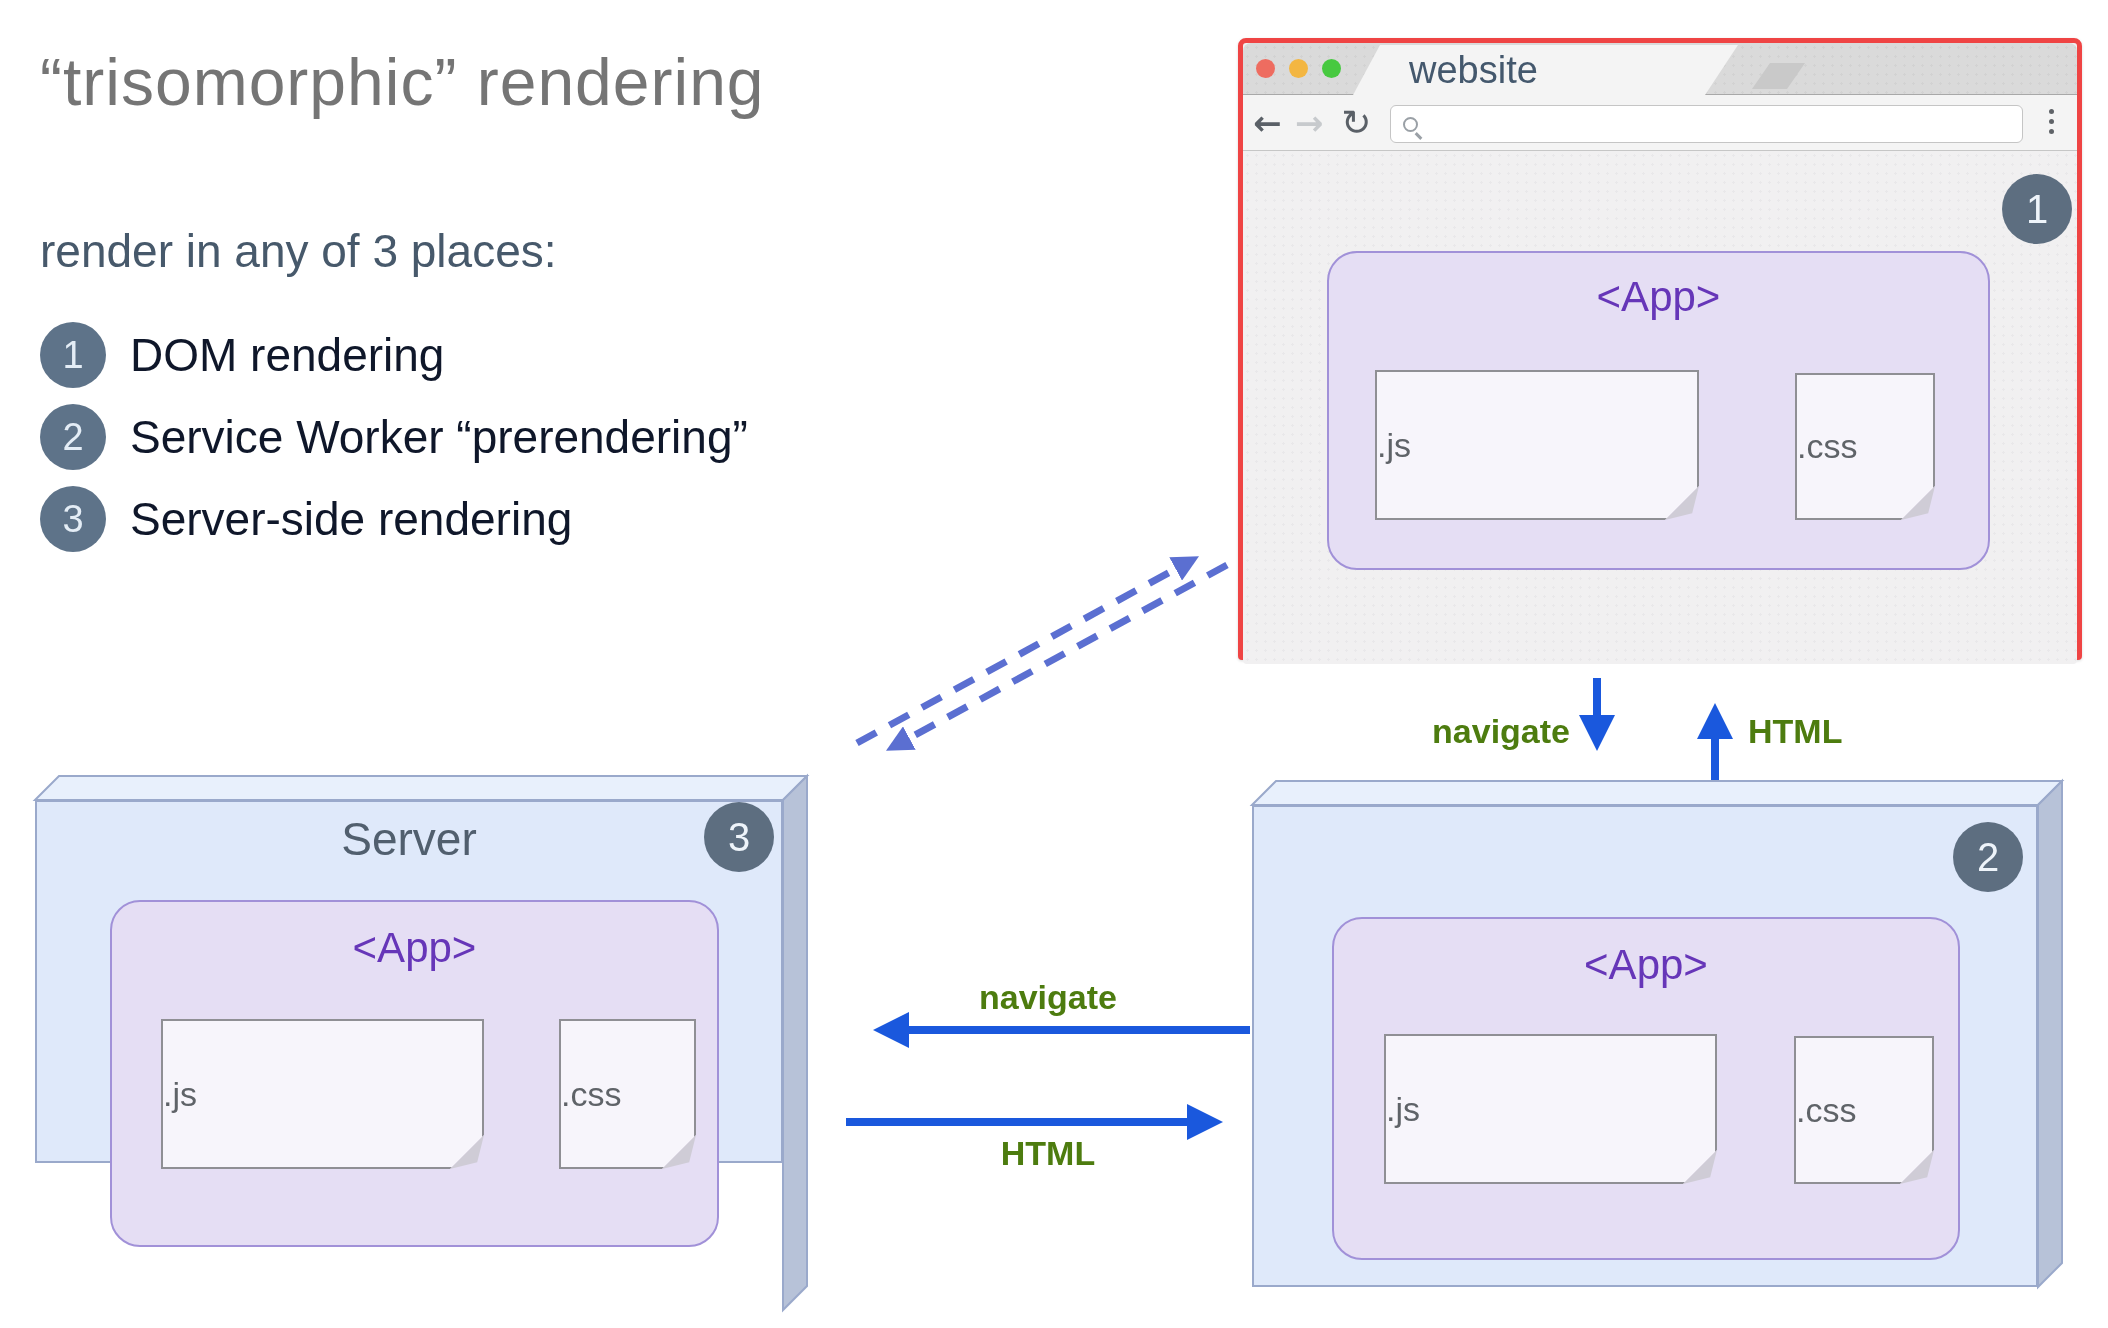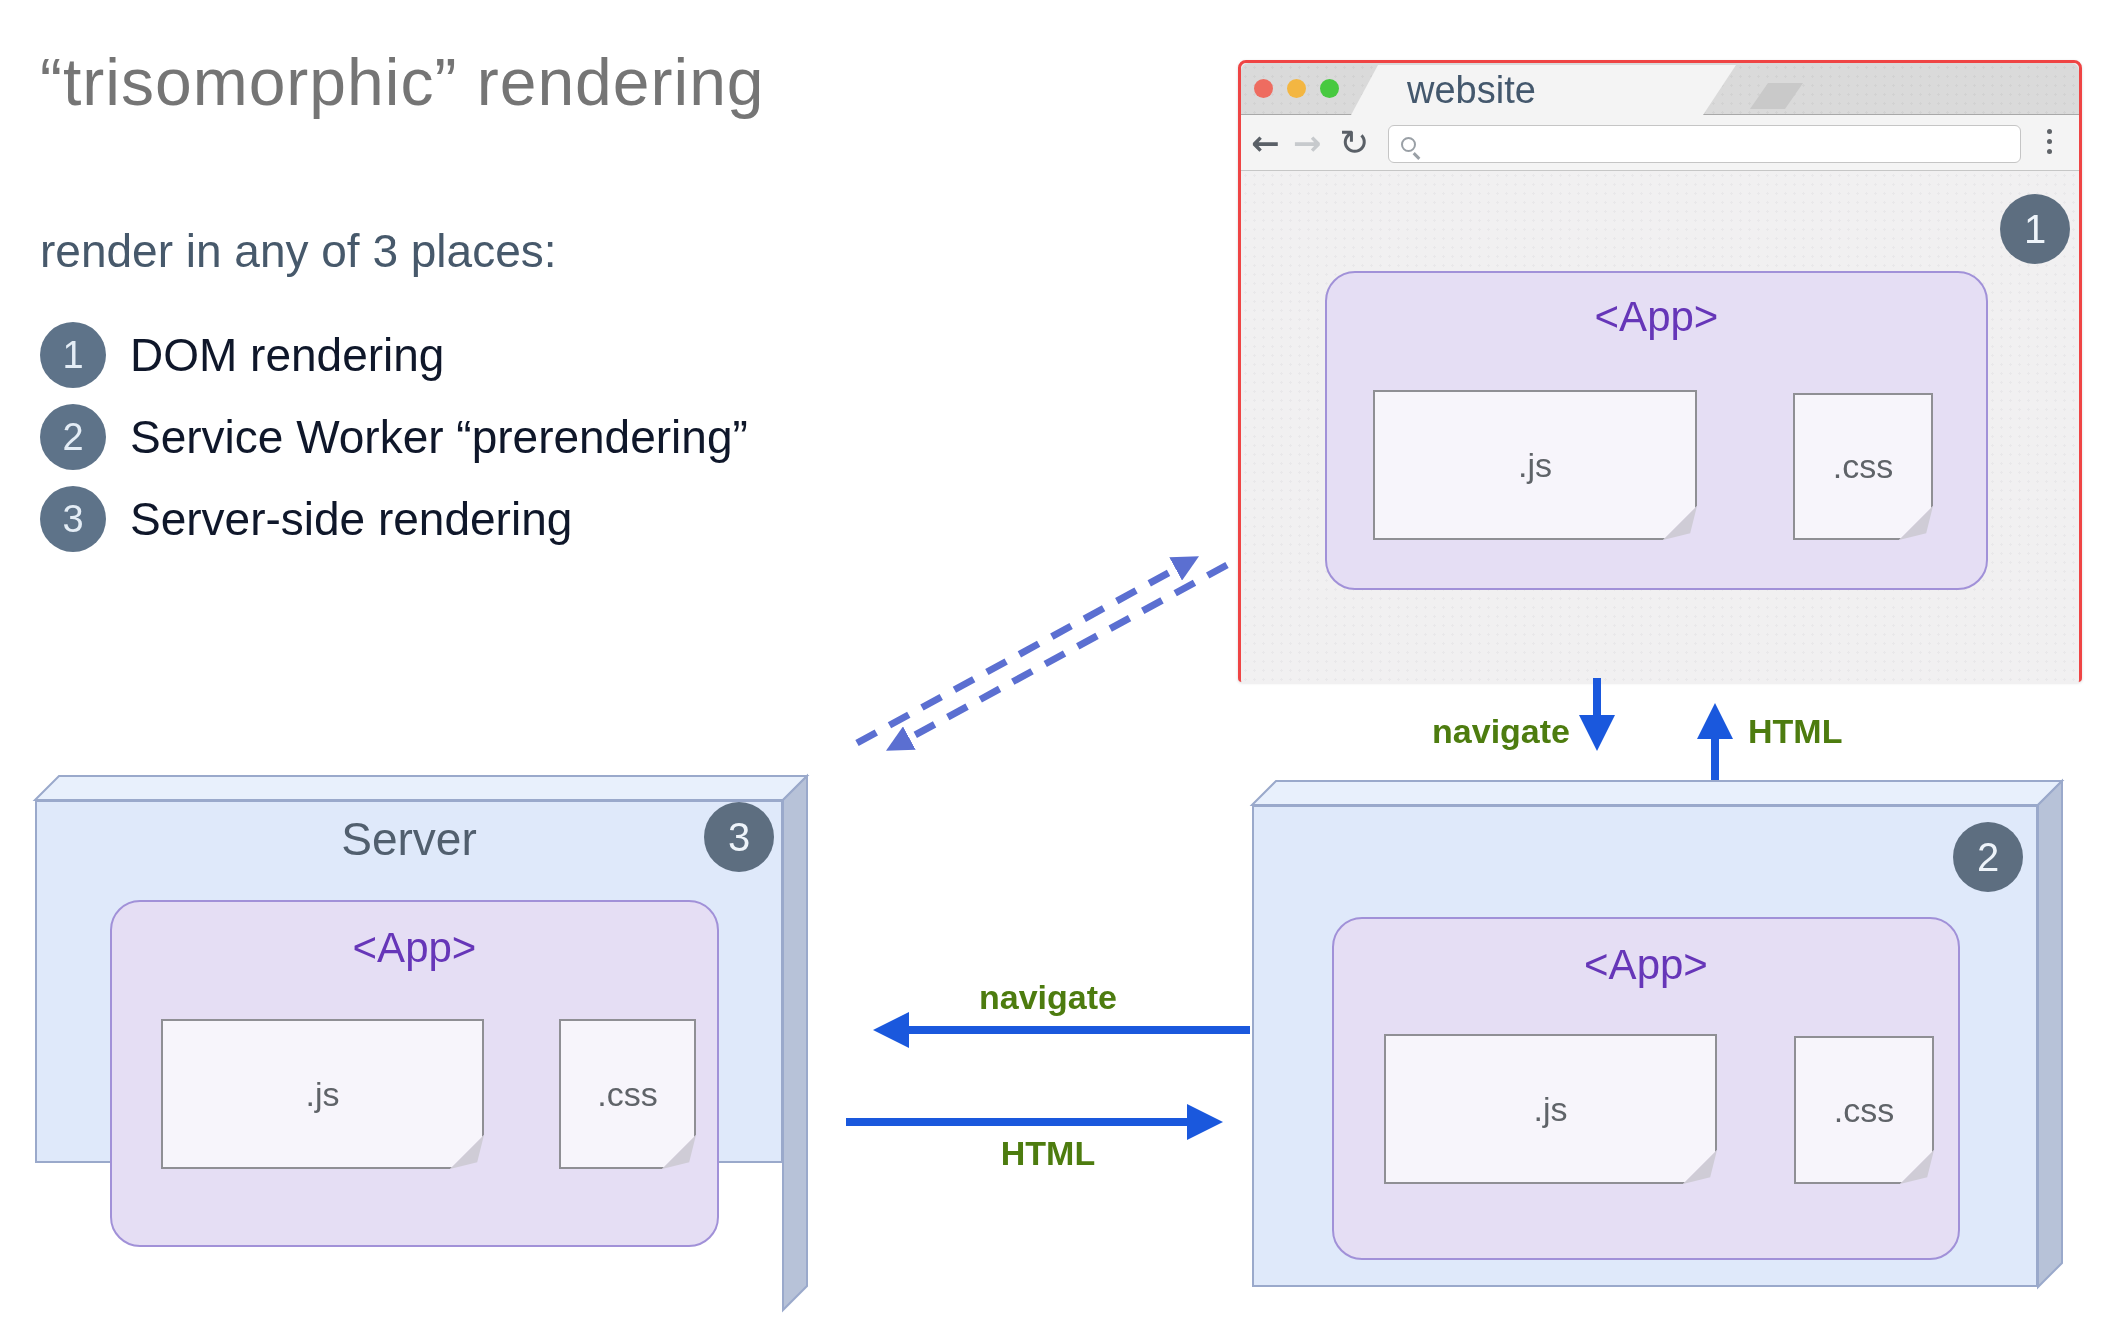--- a/index.html
+++ b/index.html
@@ -10,22 +10,22 @@
   
   .diagram-title { position:absolute; left:40px; top:44px; font-size:66px; color:#757575; letter-spacing:1px; }
   .diagram-subtitle { position:absolute; left:40px; top:210px; font-size:46px; color:#47596b;margin-top:14px; }
   .legend { position:absolute; left:40px; top:322px; display:flex; flex-direction:column; gap:16px; }
   .legend-row { display:flex; align-items:center; gap:24px; height:66px; }
   .num-circle { width:66px; height:66px; border-radius:50%; background:#5e7389; color:#e4edf6;
                 display:flex; align-items:center; justify-content:center; font-size:38px; flex:0 0 66px; }
   .legend-label { font-size:46px; color:#0f172a; white-space:nowrap; }
 
   
-  .browser { position:absolute; left:1238px; top:60px; width:844px; height:622px;
-             border:3px solid #ef4444; border-radius:8px 8px 4px 4px; background:#f1f0f1;
+  .browser { position:absolute; left:1238px; top:38px; width:844px; height:622px;
+             border:5px solid #ef4444; border-radius:8px 8px 4px 4px; background:#f1f0f1;
              box-shadow:0 1px 3px rgba(0,0,0,.15); }
   .tabbar { position:absolute; left:0; top:0; width:100%; height:52px; background:#dadada;
             border-bottom:1px solid #a8a8a8; border-radius:8px 8px 0 0;
             background-image:radial-gradient(#d2d2d2 1.2px, transparent 1.2px); background-size:9px 9px; }
   .tl-dot { position:absolute; top:16px; width:19px; height:19px; border-radius:50%; }
   .tab { position:absolute; left:110px; top:2px; width:385px; height:50px; background:#f4f4f4;
          clip-path:polygon(27px 0, 100% 0, calc(100% - 33px) 100%, 0 100%);
          filter:drop-shadow(0 0 1px #909090);
          display:flex; align-items:center; padding-left:56px; font-size:38px; color:#44586d; }
   .newtab { position:absolute; left:509px; top:20px; width:53px; height:26px; background:#c9c9c9;
@@ -49,21 +49,21 @@
             border-radius:0 0 4px 4px; }
 
   
   .badge { position:absolute; width:70px; height:70px; border-radius:50%; background:#5d6e80;
            color:#eef4fa; display:flex; align-items:center; justify-content:center; font-size:40px; }
 
   
   .app-box { position:absolute; background:#e5def4; border:2px solid #a191d8; border-radius:30px; }
   .app-label { position:absolute; left:0; width:100%; text-align:center; font-size:42px; color:#6636b8; }
   .file { position:absolute; background:#f7f5fb; border:2px solid #8f8f94; display:flex; align-items:center;
-          justify-content:center; font-size:34px; color:#5f6368; }
+          justify-content:flex-start; font-size:34px; color:#5f6368; }
   .fold-cut { position:absolute; right:-2px; bottom:-2px; width:34px; height:34px; background:#e5def4;
               clip-path:polygon(100% 0, 100% 100%, 0 100%); }
   .fold-flap { position:absolute; right:-2px; bottom:-2px; width:34px; height:34px; background:#cfccd6;
                clip-path:polygon(0 100%, 100% 0, 80% 80%); }
 
   
   .box-front { position:absolute; background:#dfe9fa; border:2px solid #9aa9cb; }
   .box-title { position:absolute; left:0; top:10px; width:100%; text-align:center; font-size:46px; color:#515f6e; }
 
   

